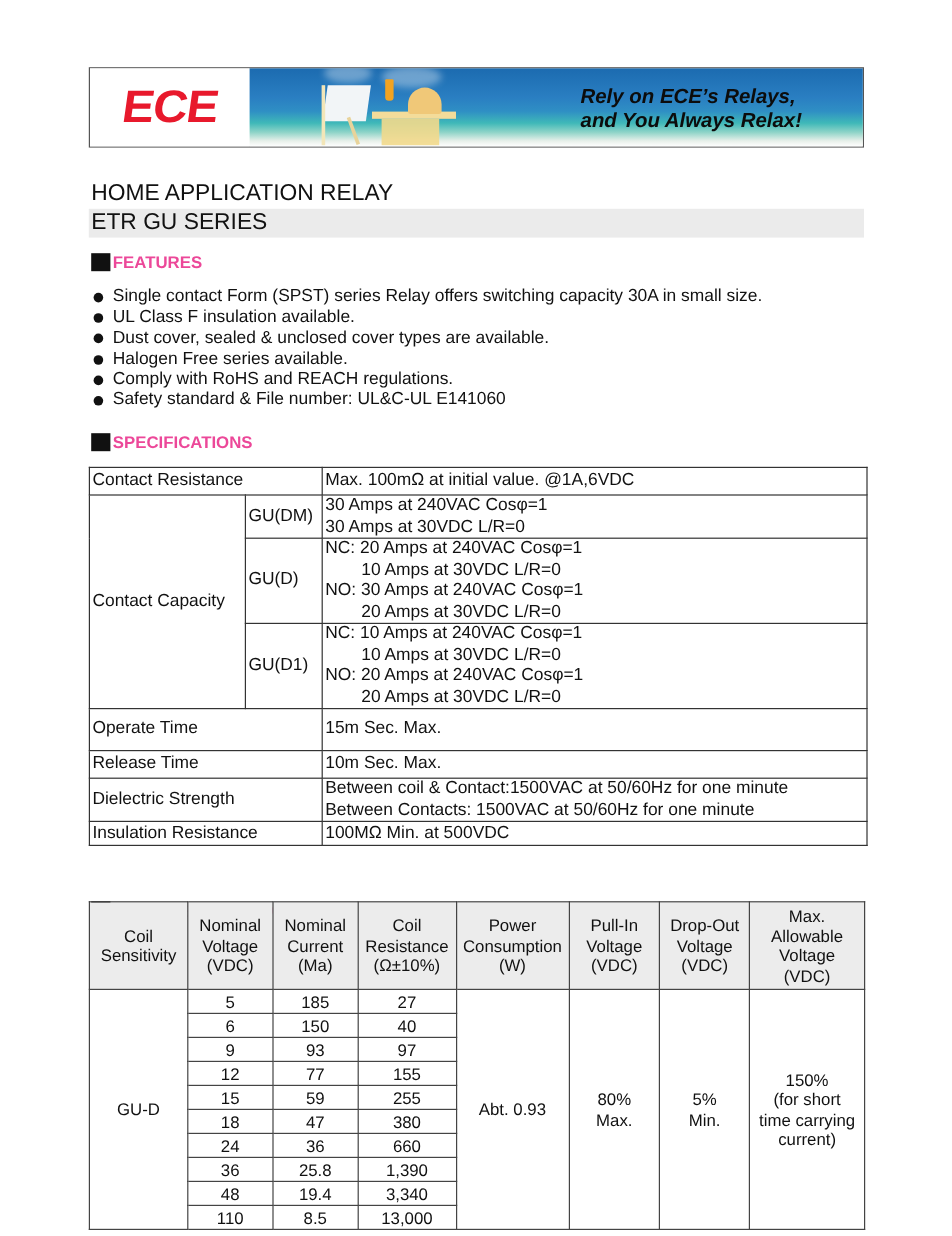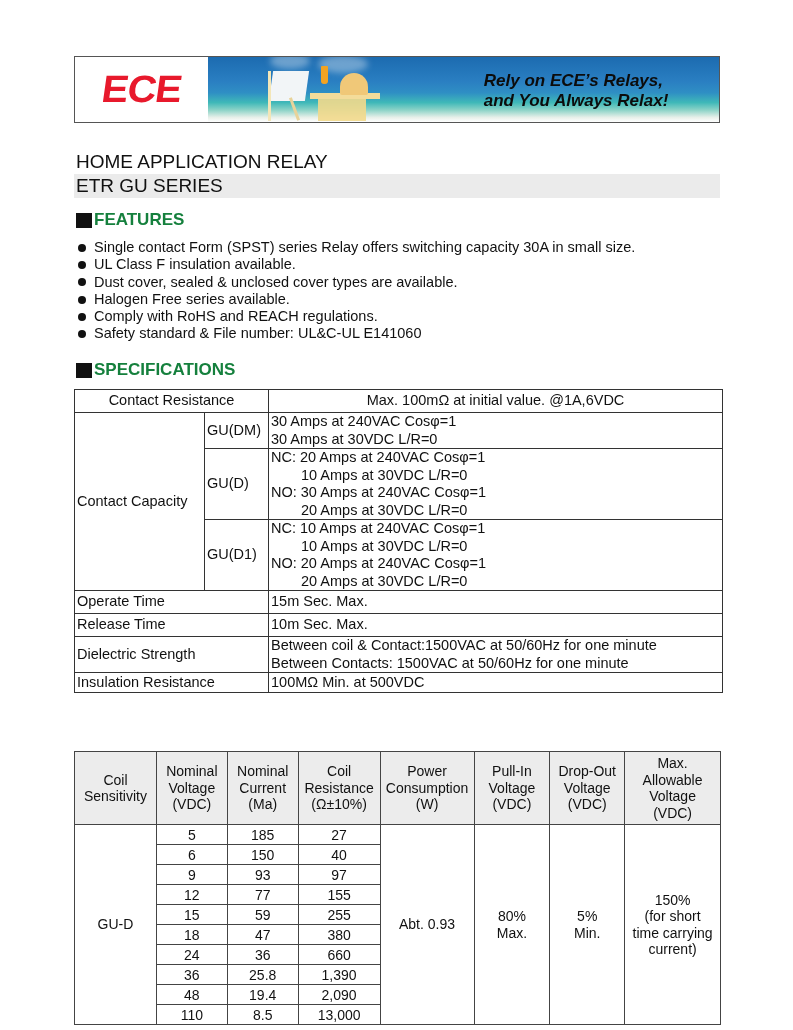--- a/index.html
+++ b/index.html
@@ -19,21 +19,21 @@
   .table-body { position: absolute; left: 110px; top: 42px; width: 48px; height: 22px; background: #f2d98c; opacity: 0.9; }
   .glass { position: absolute; left: 113px; top: 9px; width: 7px; height: 18px; background: #f2a321; border-radius: 1px 1px 3px 3px; }
   .basket { position: absolute; left: 132px; top: 16px; width: 28px; height: 22px; background: #f0c878; border-radius: 14px 14px 2px 2px; }
   .slogan { position: absolute; right: 14px; top: 14px; text-align: left; font-style: italic; font-weight: bold; font-size: 17px; line-height: 20px; color: #0c0c0c; }
   .slogan .l1 { margin-right: 42px; }
 
   
   .title1 { position: absolute; left: 76px; top: 151px; font-size: 19px; color: #111; }
   .title2 { position: absolute; left: 74px; top: 174px; width: 646px; height: 24px; background: #ebebeb; font-size: 19px; padding-left: 2px; line-height: 24px; }
 
-  .section-head { position: absolute; left: 76px; font-weight: bold; font-size: 17px; color: #15803d; display: flex; align-items: center; }
+  .section-head { position: absolute; left: 76px; font-weight: bold; font-size: 14px; color: #ec4899; display: flex; align-items: center; }
   .sq { display: inline-block; width: 16px; height: 15px; background: #111; margin-right: 2px; }
 
   .features { position: absolute; left: 78px; top: 239px; list-style: none; }
   .features li { font-size: 14.5px; line-height: 17.3px; display: flex; align-items: center; }
   .features .dot { display: inline-block; width: 8px; height: 8px; border-radius: 50%; background: #111; margin-right: 8px; }
 
   
   table { border-collapse: collapse; position: absolute; }
   .spec { left: 74px; top: 389px; width: 649px; font-size: 14.5px; }
   .spec td { border: 1.5px solid #333; padding: 0 2px; line-height: 17.5px; vertical-align: middle; white-space: nowrap; }
@@ -104,21 +104,21 @@
       <span>Safety standard &amp; File number: UL&amp;C-UL E141060</span>
     </li>
 </ul>
 
 <div class="section-head" style="top:360px;">
   <span class="sq"></span>
   <span>SPECIFICATIONS</span>
 </div>
 <table class="spec">
   <tbody>
-      <tr style="height:23px;text-align:center;">
+      <tr style="height:23px;">
     <td colspan="2">Contact Resistance</td>
     <td>Max. 100mΩ at initial value. @1A,6VDC</td>
   </tr>
   <tr>
     <td class="c1" rowspan="3">Contact Capacity</td>
     <td class="c2">GU(DM)</td>
     <td>
       <span style="display:block">30 Amps at 240VAC Cosφ=1</span>
       <span style="display:block">30 Amps at 30VDC L/R=0</span>
     </td>
@@ -134,21 +134,21 @@
   </tr>
   <tr>
     <td class="c2">GU(D1)</td>
     <td>
       <span style="display:block">NC: 10 Amps at 240VAC Cosφ=1</span>
       <span class="indent">10 Amps at 30VDC L/R=0</span>
       <span style="display:block">NO: 20 Amps at 240VAC Cosφ=1</span>
       <span class="indent">20 Amps at 30VDC L/R=0</span>
     </td>
   </tr>
-  <tr style="height:23px;padding-left:31px;">
+  <tr style="height:35px;padding-left:31px;">
     <td colspan="2">Operate Time</td>
     <td>15m Sec. Max.</td>
   </tr>
   <tr style="height:23px;">
     <td colspan="2">Release Time</td>
     <td>10m Sec. Max.</td>
   </tr>
   <tr>
     <td colspan="2">Dielectric Strength</td>
     <td>
@@ -279,21 +279,21 @@
         <td>660</td>
       </tr>
       <tr>
         <td>36</td>
         <td>25.8</td>
         <td>1,390</td>
       </tr>
       <tr>
         <td>48</td>
         <td>19.4</td>
-        <td>2,090</td>
+        <td>3,340</td>
       </tr>
       <tr>
         <td>110</td>
         <td>8.5</td>
         <td>13,000</td>
       </tr>
     </tbody>
 </table>
 
 </body></html>

